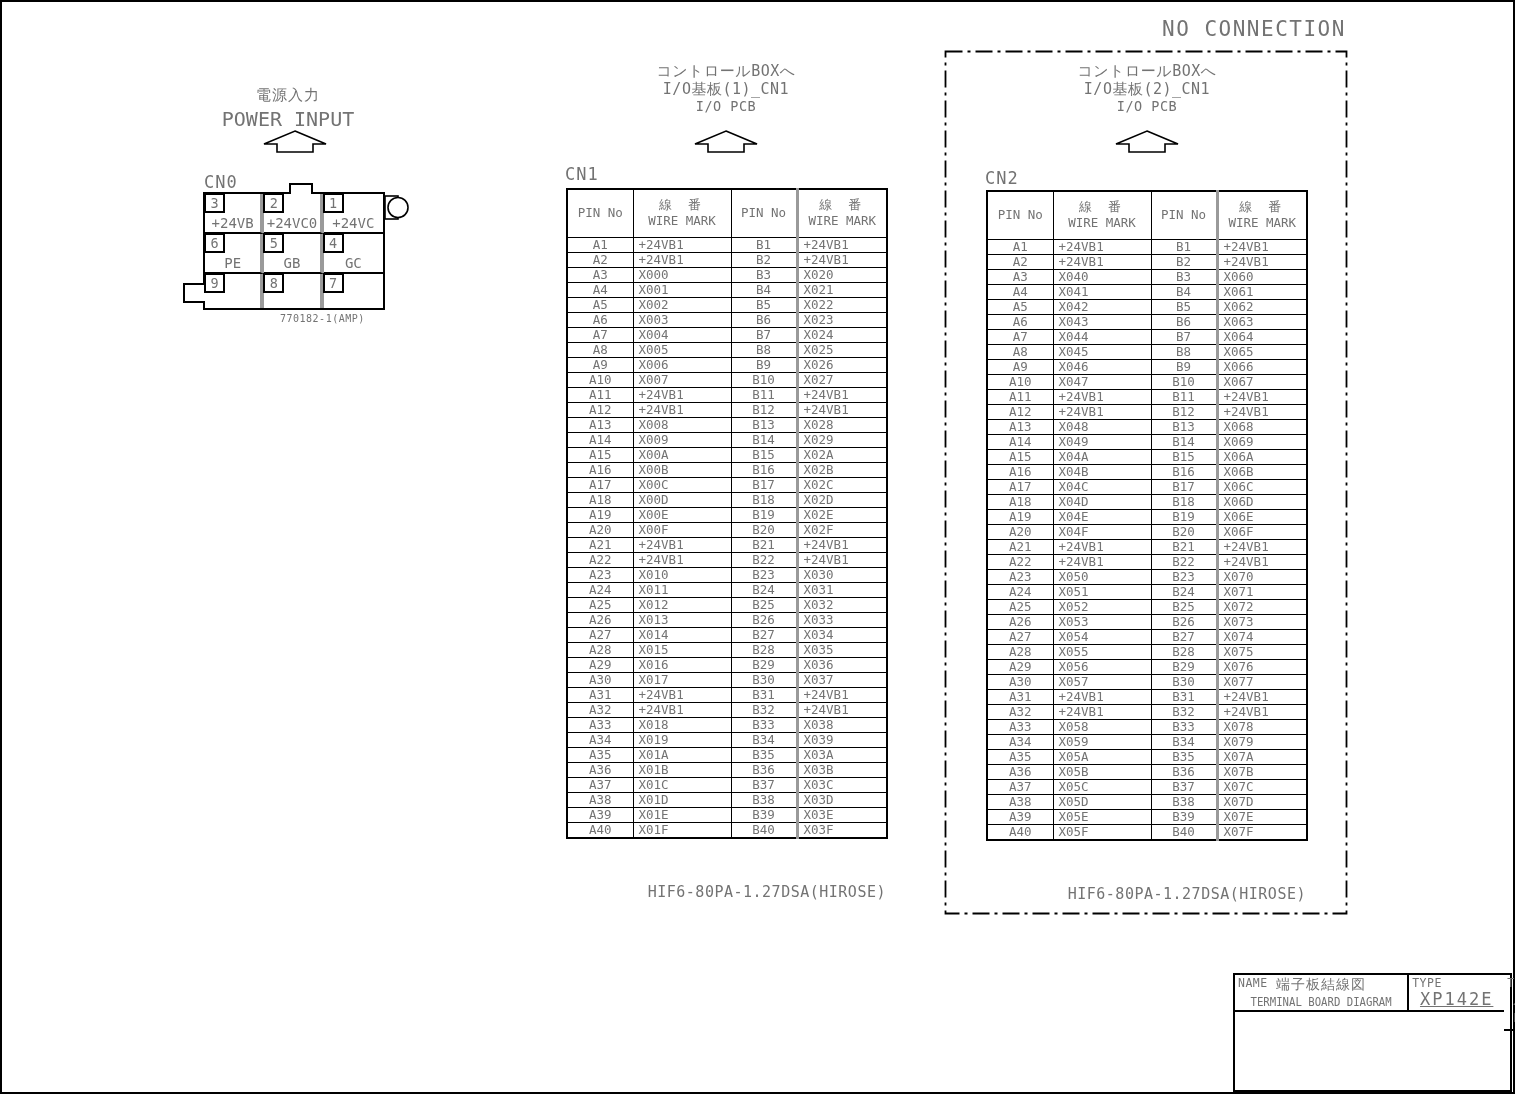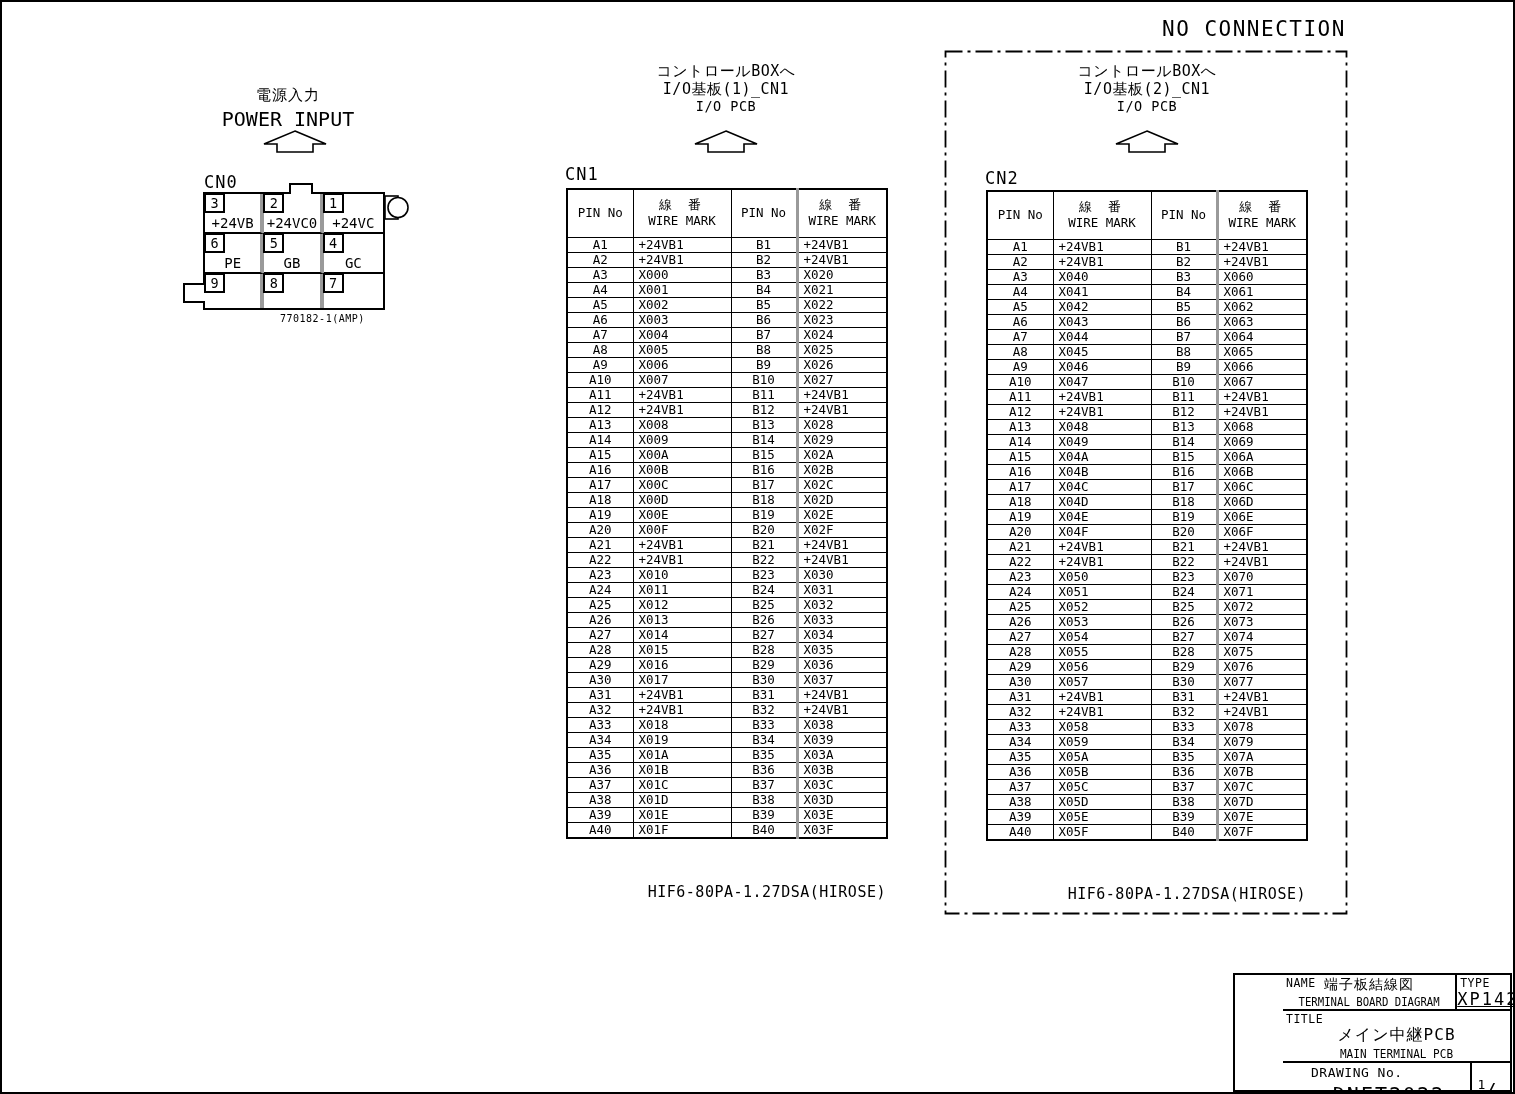--- a/index.html
+++ b/index.html
@@ -1,19 +1,19 @@
 <!DOCTYPE html>
 <html><head>
 <meta charset="utf-8">
 <style>
   * { margin:0; padding:0; box-sizing:border-box; }
   html,body { background:#fff; }
   .page {
     position:relative; width:1515px; height:1094px; background:#fff;
-    font-family:"DejaVu Sans Mono", monospace; color:#000000; overflow:hidden;
+    font-family:"DejaVu Sans Mono", monospace; color:#737373; overflow:hidden;
   }
   .frame { position:absolute; inset:0; border:2.5px solid #000; pointer-events:none; }
 
   .abs { position:absolute; }
 
   
   .no-conn { left:1162px; top:17px; font-size:21px; letter-spacing:1.5px; white-space:nowrap; }
 
   
   .arrow-svg { position:absolute; width:64px; height:24px; }
@@ -58,21 +58,21 @@
   .cn0-toptab { position:absolute; left:84px; top:-11px; width:24px; height:11px; border:2px solid #000; border-bottom:none; background:#fff; }
   .cn0-lefttab { position:absolute; left:-22px; top:89px; width:22px; height:20px; border:2px solid #000; border-right:none; background:#fff; }
   .cn0-notch { position:absolute; left:179px; top:-1px; width:28px; height:30px; }
   .cn0-part { font-size:10px; letter-spacing:0.5px; }
   .cn0-lbl { font-size:17px; letter-spacing:1px; }
 
   
   .nc-rect { position:absolute; left:944px; top:50px; width:404px; height:865px; }
 
   
-  .tblock { left:1233px; top:973px; width:279px; height:119px; border:2px solid #000; background:#fff; display:flex; flex-direction:column;padding-left:48px; }
+  .tblock { left:1233px; top:973px; width:279px; height:119px; border:2px solid #000; background:#fff; display:flex; flex-direction:row; }
   .tb-row { display:flex; border-bottom:2px solid #000; position:relative; }
   .tb-row:last-child { border-bottom:none; flex:1;margin-left:25px; }
   .tb-r1 { height:37px; }
   .tb-r2 { height:56px; display:block; }
   .tb-cell { position:relative; }
   .tb-name { flex:1; border-right:2px solid #000; }
   .tb-type { width:95px;text-decoration:underline; }
   .tb-main { flex:1; border-right:2px solid #000; }
   .tb-pagecell { width:38px; display:flex; align-items:flex-end; justify-content:center; }
   .tb-label { position:absolute; top:1px; left:3px; font-size:11.5px; letter-spacing:0.5px; }

